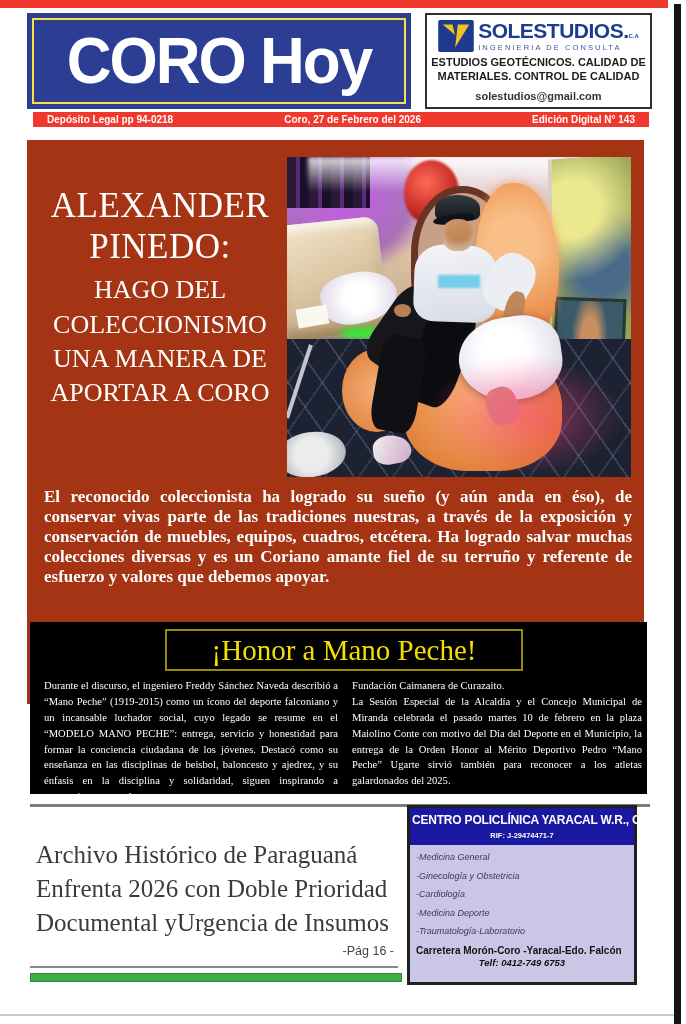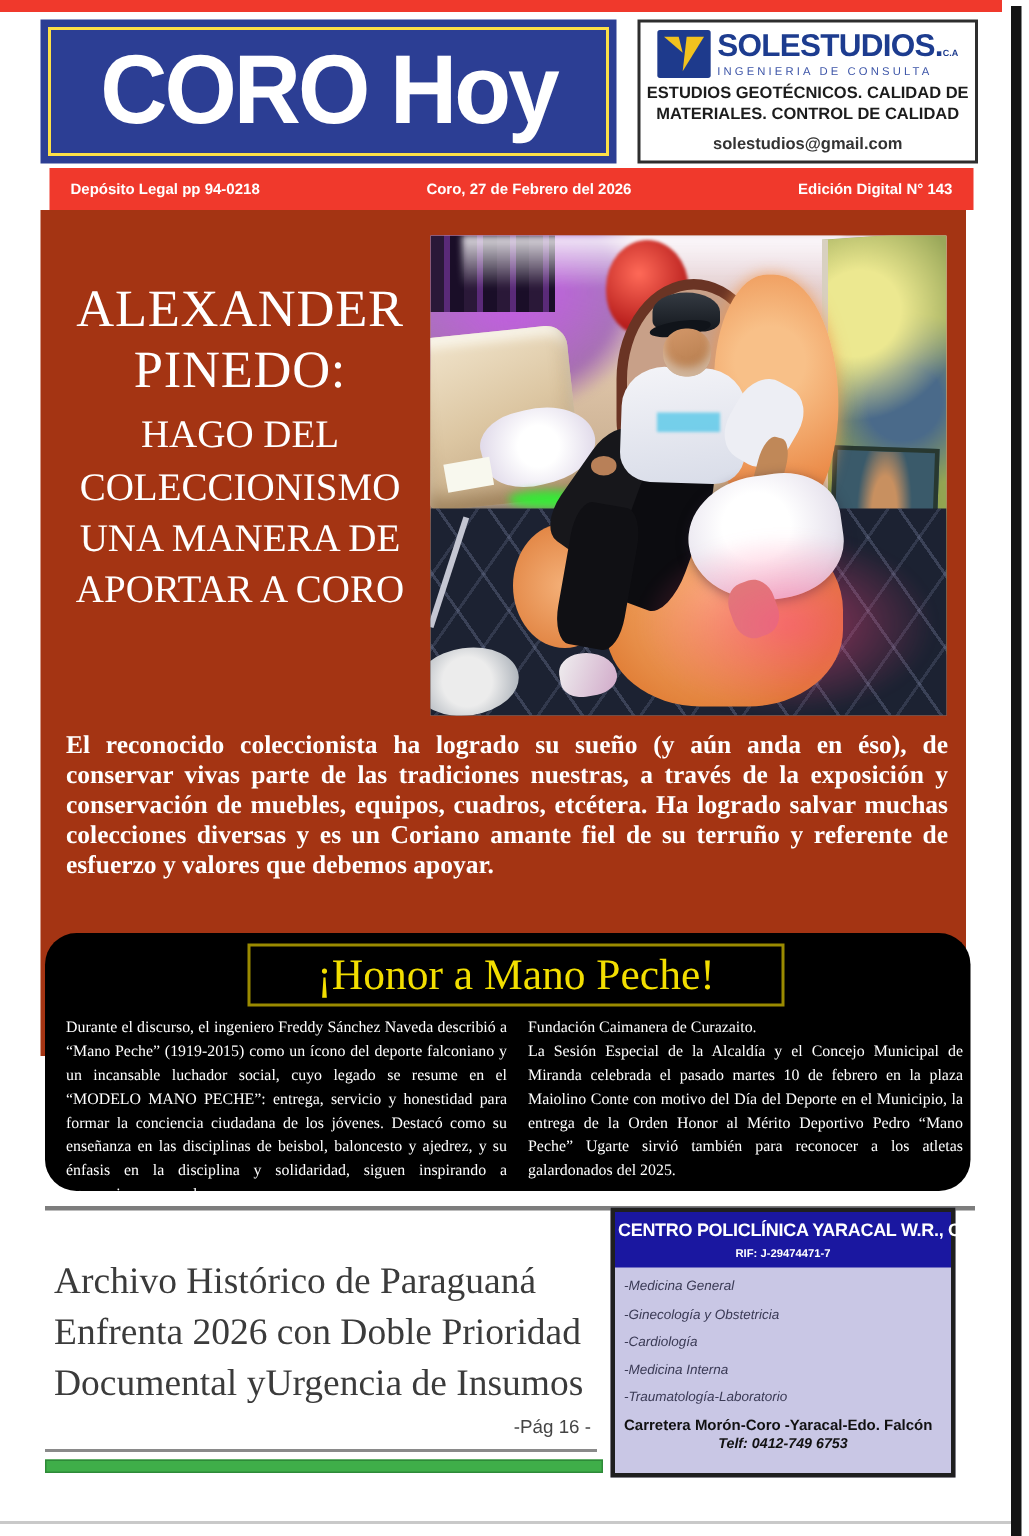--- a/index.html
+++ b/index.html
@@ -35,21 +35,21 @@
   #soles-logo-row{display:flex;align-items:flex-start;justify-content:center;gap:4px;}
   #soles-logo{width:36px;height:32px;flex:0 0 auto;}
   #soles-name-wrap{text-align:left;}
   #soles-name{color:var(--soles-blue);font-weight:bold;font-size:21px;letter-spacing:-0.5px;line-height:1;}
   #soles-suffix{color:var(--soles-blue);font-size:6px;font-weight:bold;vertical-align:baseline;}
   #soles-tagline{color:#3d55a8;font-size:7.5px;letter-spacing:2.1px;margin-top:1px;}
   #soles-services{color:#1c1c1c;font-weight:bold;font-size:11px;line-height:1.25;margin-top:4px;}
   #soles-email{color:#333333;font-weight:bold;font-size:11px;margin-top:6px;}
 
   
-  #info-bar{left:33px;top:112px;width:616px;height:28px;background:var(--bar-red);display:flex;align-items:center;justify-content:space-between;box-sizing:border-box;padding:0 14px;}
+  #info-bar{left:33px;top:112px;width:616px;height:15px;background:var(--bar-red);display:flex;align-items:center;justify-content:space-between;box-sizing:border-box;padding:0 14px;}
   #info-bar span{color:#ffffff;font-weight:bold;font-size:10px;white-space:nowrap;}
 
   
   #lead-block{left:27px;top:140px;width:617px;height:564px;background:var(--brick);}
   #lead-headline{left:8px;top:46px;width:250px;text-align:center;color:#ffffff;font-family:"Liberation Serif",serif;}
   #lead-headline-main{font-size:35px;line-height:1.16;letter-spacing:0.5px;}
   #lead-headline-sub{font-size:26px;line-height:1.32;margin-top:6px;}
   #lead-summary{left:17px;top:347px;width:588px;color:#ffffff;font-family:"Liberation Serif",serif;font-weight:bold;font-size:17px;line-height:1.17;text-align:justify;}
   #lead-pageref{right:20px;bottom:13px;color:#ffffff;font-weight:bold;font-size:13px;}
 
@@ -84,21 +84,21 @@
   .ph-thigh{left:27%;top:40%;width:15%;height:28%;background:#17171b;border-radius:30%;transform:rotate(35deg);}
   .ph-shin{left:26%;top:56%;width:13%;height:30%;background:#101014;border-radius:25%;transform:rotate(10deg);}
   .ph-leg2{left:38%;top:44%;width:14%;height:34%;background:#0c0c10;border-radius:30%;transform:rotate(20deg);}
   .ph-knee{left:31%;top:46%;width:5%;height:4%;background:#b88058;border-radius:50%;}
   .ph-shoe{left:25%;top:87%;width:11%;height:9%;background:linear-gradient(120deg,#f0f0f0,#d0a8c8);border-radius:40% 60% 40% 40%;transform:rotate(-10deg);}
   .ph-dog{left:50%;top:50%;width:30%;height:26%;background:radial-gradient(circle at 45% 40%,#ffffff 30%,#e8e4ee 70%,#c8c2cc);border-radius:55% 45% 50% 60%;box-shadow:0 2px 8px rgba(40,30,50,.5);transform:rotate(-8deg);}
   .ph-hand{left:58%;top:72%;width:9%;height:12%;background:#d88878;border-radius:40%;transform:rotate(-20deg);}
   .ph-pink{left:40%;top:62%;width:58%;height:38%;background:radial-gradient(ellipse,rgba(255,70,130,.55),rgba(0,0,0,0) 70%);filter:blur(4px);}
 
   
-  #honor-block{left:30px;top:622px;width:617px;height:172px;background:#000000;border-radius:21px;}
+  #honor-block{left:30px;top:622px;width:617px;height:172px;background:#000000;}
   #honor-title-box{left:135px;top:7px;width:358px;height:42px;border:2px solid var(--yellow-border);display:flex;align-items:center;justify-content:center;box-sizing:border-box;}
   #honor-title{color:var(--yellow);font-family:"Liberation Serif",serif;font-size:29px;white-space:nowrap;}
   .honor-col{top:56px;color:#ffffff;font-family:"Liberation Serif",serif;font-size:10.6px;line-height:1.5;text-align:justify;}
   #honor-col-left{left:14px;width:294px;}
   #honor-col-right{left:322px;width:290px;}
   #honor-pageref{display:block;text-align:right;padding-right:34px;font-family:Liberation Sans, sans-serif;font-weight:bold;font-size:11px;margin-top:2px;}
 
   
   #rule-top{left:30px;top:804px;width:620px;height:3px;background:#7d7d7d;}
   #archive-headline{left:36px;top:838px;width:364px;color:#3b3b3b;font-family:"Liberation Serif",serif;font-size:25px;line-height:1.36;}
@@ -221,20 +221,20 @@
 
   <div class="abs" id="clinic-ad">
     <div id="clinic-header">
       <div id="clinic-name">CENTRO POLICLÍNICA  YARACAL W.R., C.A</div>
       <div id="clinic-rif">RIF: J-29474471-7</div>
     </div>
     <div id="clinic-body">
       <div class="clinic-service">-Medicina General</div>
       <div class="clinic-service">-Ginecología y Obstetricia</div>
       <div class="clinic-service">-Cardiología</div>
-      <div class="clinic-service">-Medicina Interna</div>
+      <div class="clinic-service">-Medicina Deporte</div>
       <div class="clinic-service">-Traumatología-Laboratorio</div>
       <div id="clinic-address">Carretera Morón-Coro -Yaracal-Edo. Falcón</div>
       <div id="clinic-phone">Telf: 0412-749 6753</div>
     </div>
   </div>
 
 </div>
 
 </body></html>

